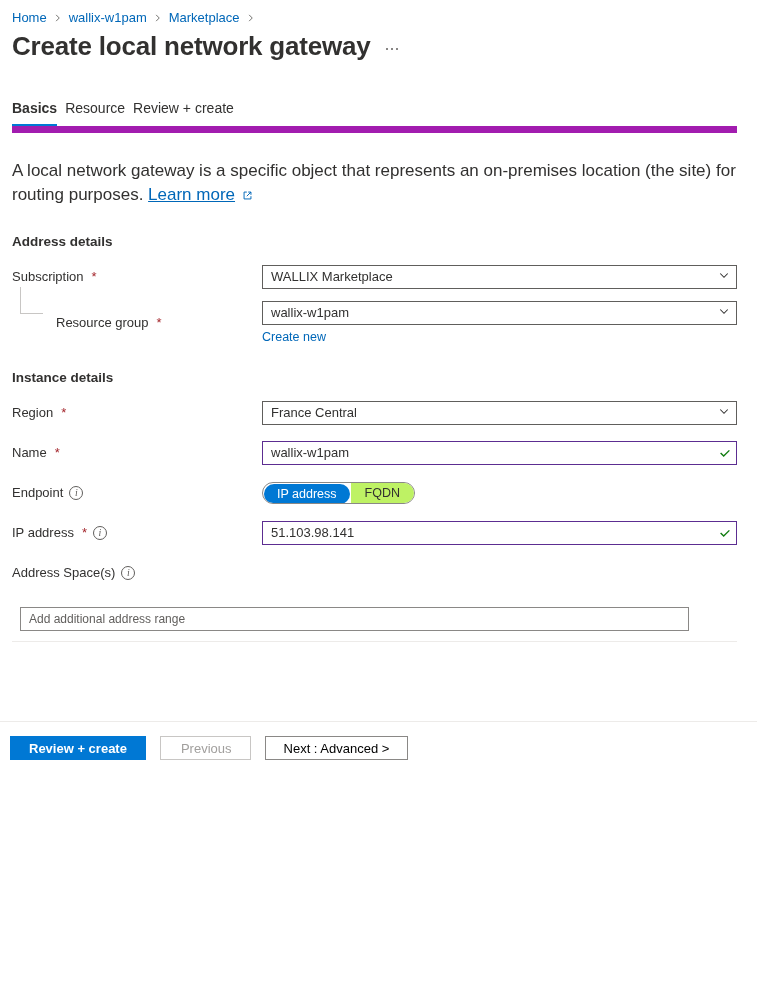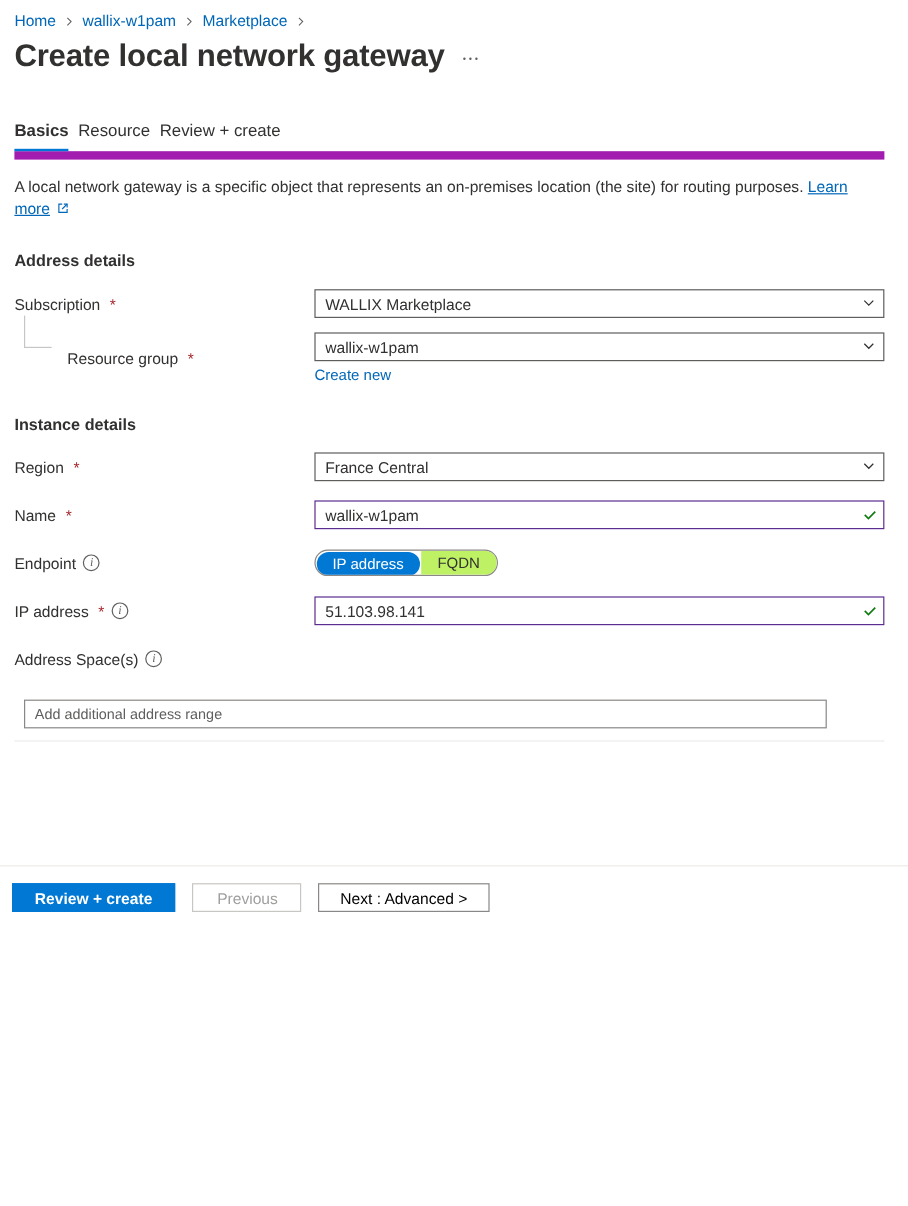--- a/index.html
+++ b/index.html
@@ -23,21 +23,21 @@
   
   .title-row { display: flex; align-items: center; gap: 14px; margin-top: 2px; margin-bottom: 38px; }
   h1 { margin: 0; font-size: 26px; font-weight: 600; letter-spacing: -0.2px; }
   .more-icon { color: #605e5c; cursor: pointer; }
 
   
   .tabs { display: flex; gap: 8px; border-bottom: 7px solid #a21caf; }
   .tab { padding: 0 0 8px 0; font-size: 14px; color: #323130; cursor: pointer; border-bottom: 2px solid transparent; }
   .tab.active { font-weight: 600; border-bottom-color: #0078d4; }
 
-  .desc { margin: 14px 0 4px 0; line-height: 1.4; font-size: 13px; }
+  .desc { margin: 26px 0 4px 0; line-height: 1.4; font-size: 17px; }
   .desc .link { text-decoration: underline; }
   .ext-icon { display: inline-block; vertical-align: -1px; margin-left: 2px; }
   .ext-icon svg { width: 11px; height: 11px; }
 
   .section-h { font-weight: 600; margin-top: 26px; margin-bottom: 12px; font-size: 13.5px; }
 
   .row { display: flex; align-items: center; min-height: 32px; margin-bottom: 8px; }
   .row .lbl { flex: 0 0 250px; padding-right: 10px; display: flex; align-items: center; gap: 6px; font-size: 13px; }
   .row .lbl .lbl-text { display: inline; }
   .row .ctrl { flex: 1; }

